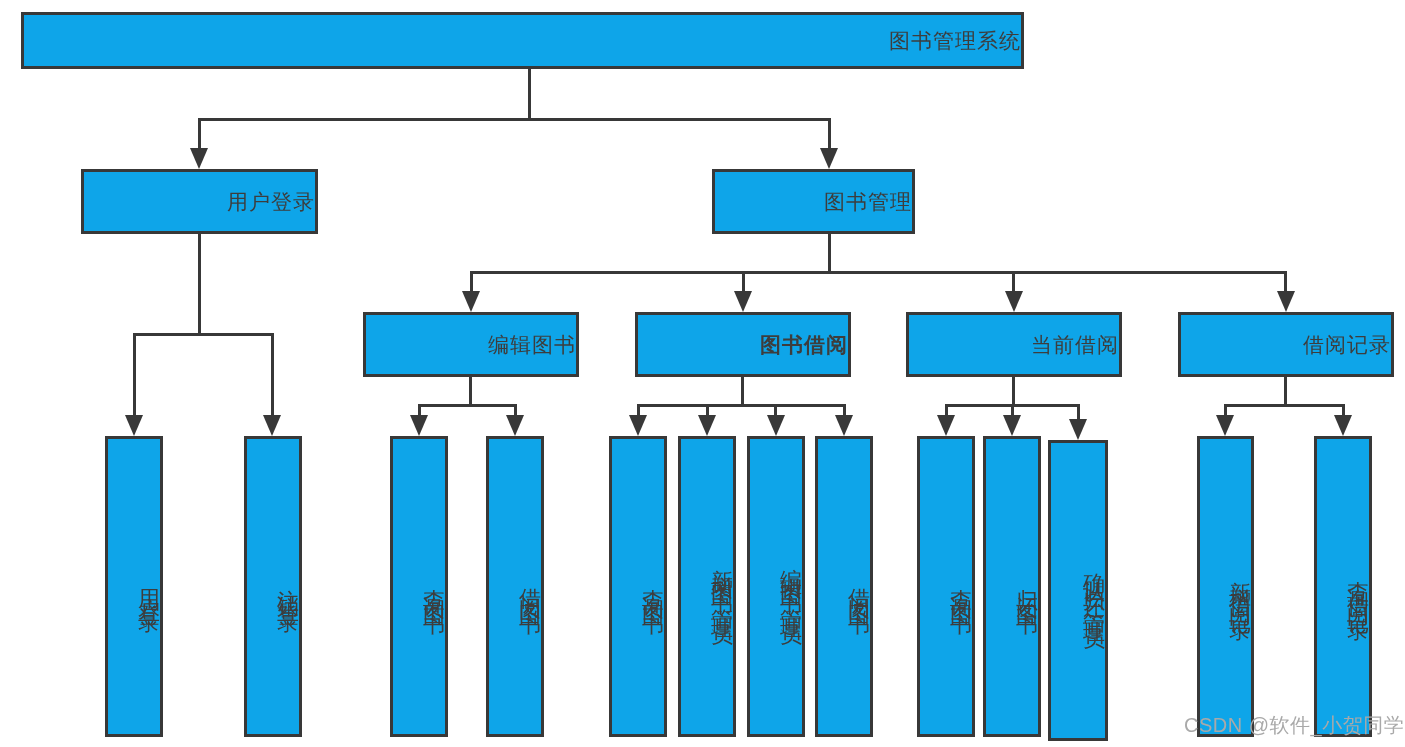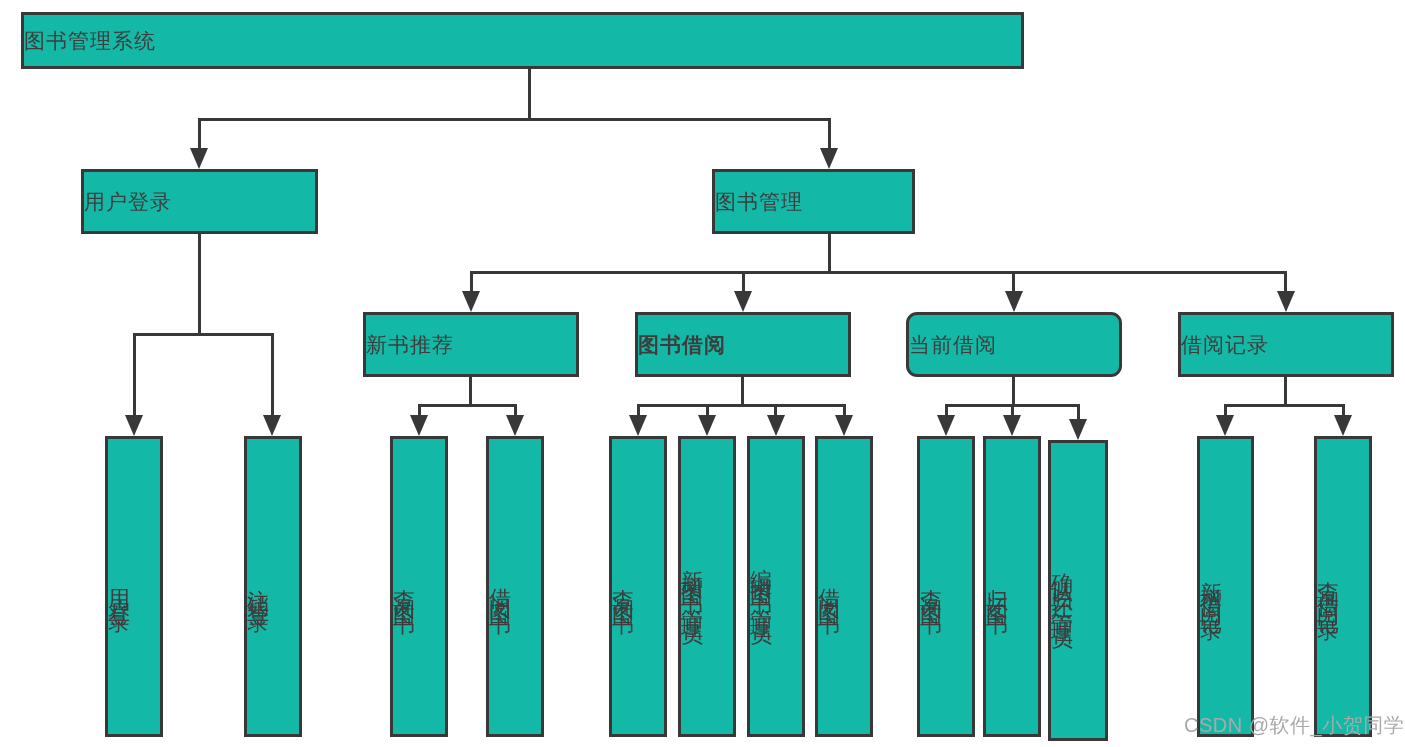--- a/index.html
+++ b/index.html
@@ -11,24 +11,24 @@
   html,body{margin:0;padding:0;background:var(--bg);}
   .stage{
     position:relative;
     width:1405px;height:747px;
     background:var(--bg);
     font-family:"Liberation Sans",sans-serif;
     overflow:hidden;
   }
   .box{
     position:absolute;
-    background:#14b8a6;
+    background:#0ea5e9;
     border:3px solid var(--line);
     box-sizing:border-box;
-    display:flex;align-items:center;justify-content:flex-start;
+    display:flex;align-items:center;justify-content:flex-end;
     color:var(--text);
   }
   .hbox{font-size:21px;letter-spacing:1px;}
   .vbox span{
     writing-mode:vertical-rl;
     text-orientation:mixed;
     font-size:22px;
     letter-spacing:8px;
     line-height:1;
     white-space:nowrap;
@@ -85,26 +85,26 @@
   <div class="vl" style="left:470px;top:271px;height:21px;"></div>
   <div class="ar" style="left:462px;top:291px;"></div>
   <div class="vl" style="left:742px;top:271px;height:21px;"></div>
   <div class="ar" style="left:734px;top:291px;"></div>
   <div class="vl" style="left:1012px;top:271px;height:21px;"></div>
   <div class="ar" style="left:1005px;top:291px;"></div>
   <div class="vl" style="left:1284px;top:271px;height:21px;"></div>
   <div class="ar" style="left:1277px;top:291px;"></div>
 
   <div class="box hbox" style="left:363px;top:312px;width:216px;height:65px;">
-    <span>新书推荐</span>
+    <span>编辑图书</span>
   </div>
   <div class="box hbox" style="left:635px;top:312px;width:216px;height:65px;font-weight:bold;">
     <span>图书借阅</span>
   </div>
-  <div class="box hbox" style="left:906px;top:312px;width:216px;height:65px;border-radius:11px;">
+  <div class="box hbox" style="left:906px;top:312px;width:216px;height:65px;">
     <span>当前借阅</span>
   </div>
   <div class="box hbox" style="left:1178px;top:312px;width:216px;height:65px;">
     <span>借阅记录</span>
   </div>
 
   <div class="vl" style="left:469px;top:377px;height:29px;"></div>
   <div class="hl" style="left:418px;top:404px;width:99px;"></div>
   <div class="vl" style="left:418px;top:404px;height:12px;"></div>
   <div class="ar" style="left:410px;top:415px;"></div>

